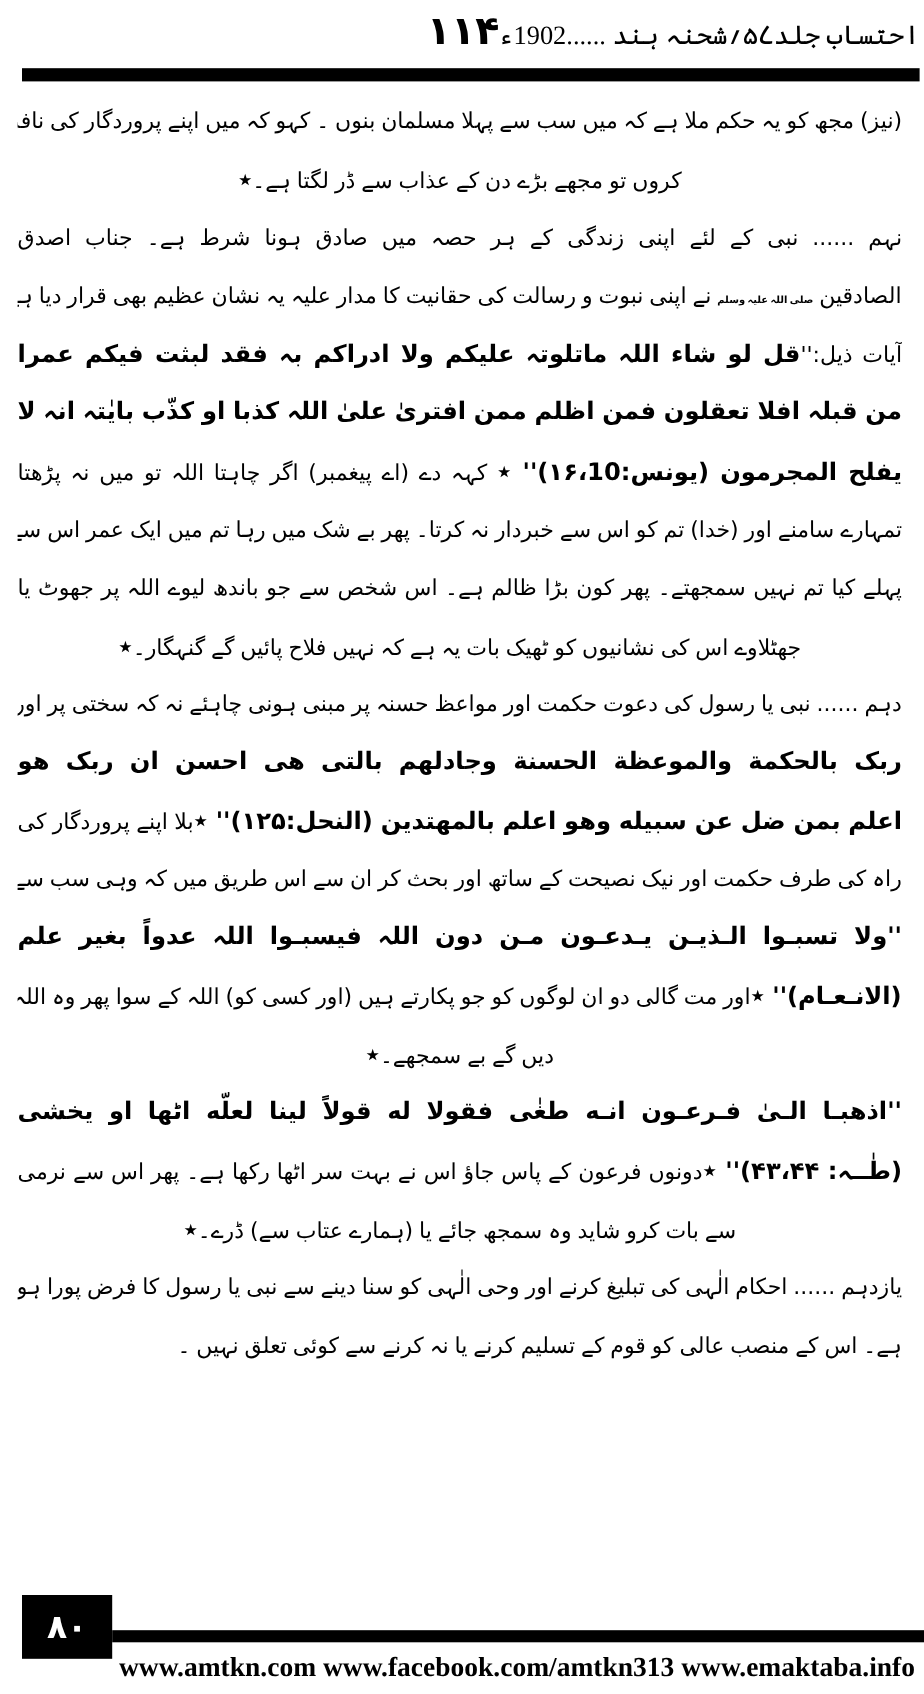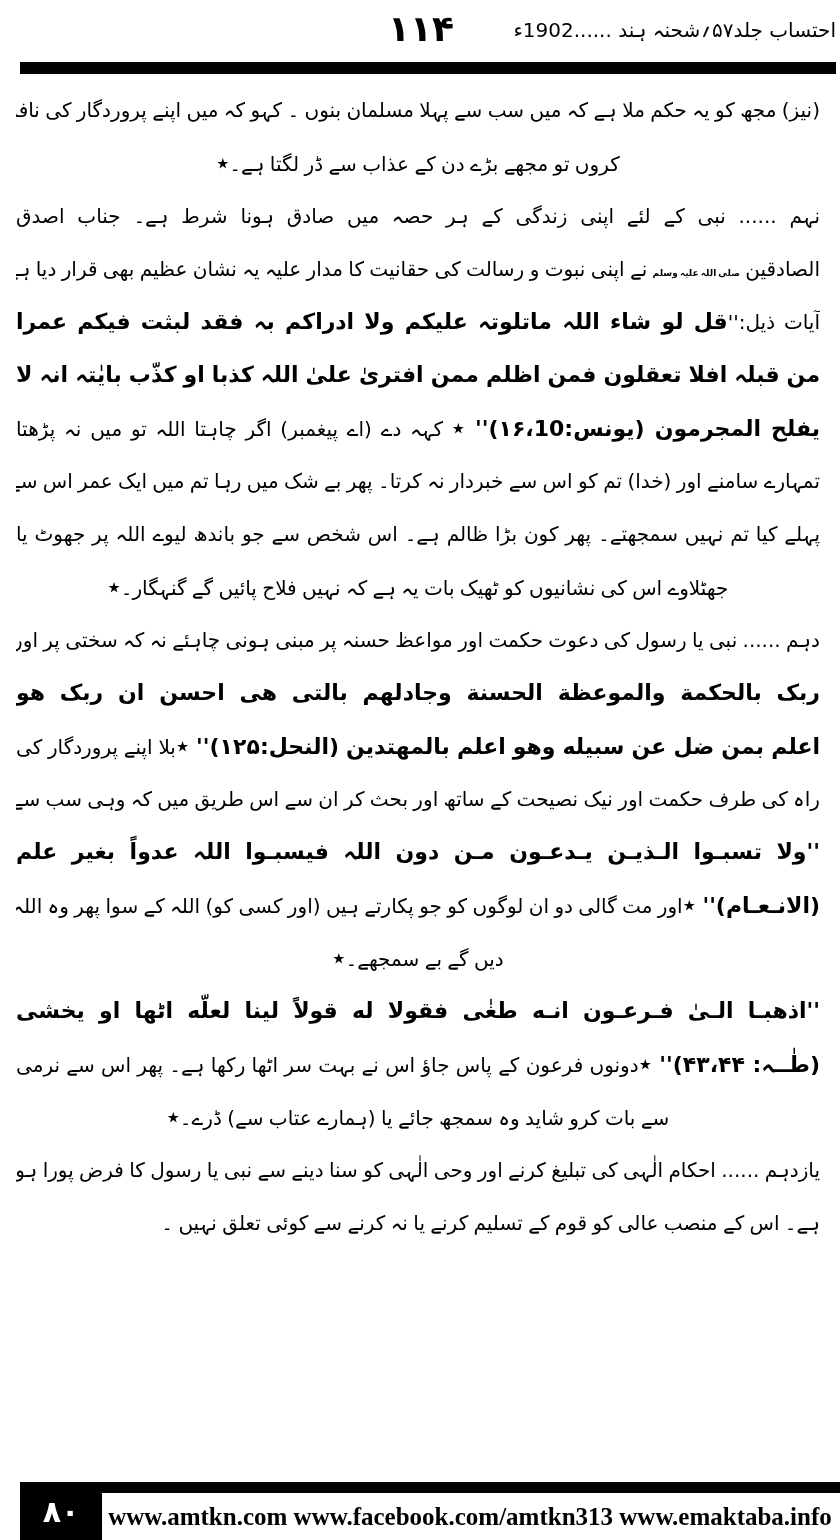--- a/index.html
+++ b/index.html
@@ -13,21 +13,21 @@
     position:absolute; left:20px; top:16px;
     font-family:"Liberation Serif", serif; font-weight:bold;
     font-size:28px; letter-spacing:-0.5px; white-space:nowrap;
   }
   .hdr-pagenum {
     position:absolute; left:388px; top:8px;
     font-size:36px; font-weight:bold; direction:rtl; white-space:nowrap;
   }
   .hdr-title {
     position:absolute; right:4px; top:18px;
-    font-size:20px; direction:rtl; white-space:nowrap;
+    font-size:24px; direction:rtl; white-space:nowrap;font-family:Liberation Serif, serif;
   }
   .hdr-rule {
     position:absolute; left:20px; right:4px; top:62px; height:12px;
     background:#000;
   }
   
   .body-text {
     position:absolute; top:84px; left:16px; right:20px;
     direction:rtl; word-spacing:-1px;
   }
@@ -36,21 +36,21 @@
     text-align:justify; text-align-last:justify; white-space:nowrap;
   }
   .line.center { text-align:center; text-align-last:center; }
   .line.right  { text-align:right;  text-align-last:right;  }
   .s-u   { font-size:20px; }
   .s-a   { font-size:22px; font-weight:bold; }
   .s-saw { font-size:9px;  font-weight:bold; }
   .s-orn { font-size:24px; }
   
   .ftr-box {
-    position:absolute; left:20px; top:1482px; width:82px; height:58px;
+    position:absolute; left:20px; top:1450px; width:82px; height:58px;
     background:#000; color:#fff; display:flex; align-items:center;
     justify-content:center; font-size:30px; font-weight:bold; direction:rtl;
   }
   .ftr-rule {
     position:absolute; left:102px; right:0; top:1482px; height:11px;
     background:#000;
   }
   .ftr-links {
     position:absolute; left:102px; right:2px; top:1493px; height:47px;
     display:flex; align-items:center; justify-content:center;

